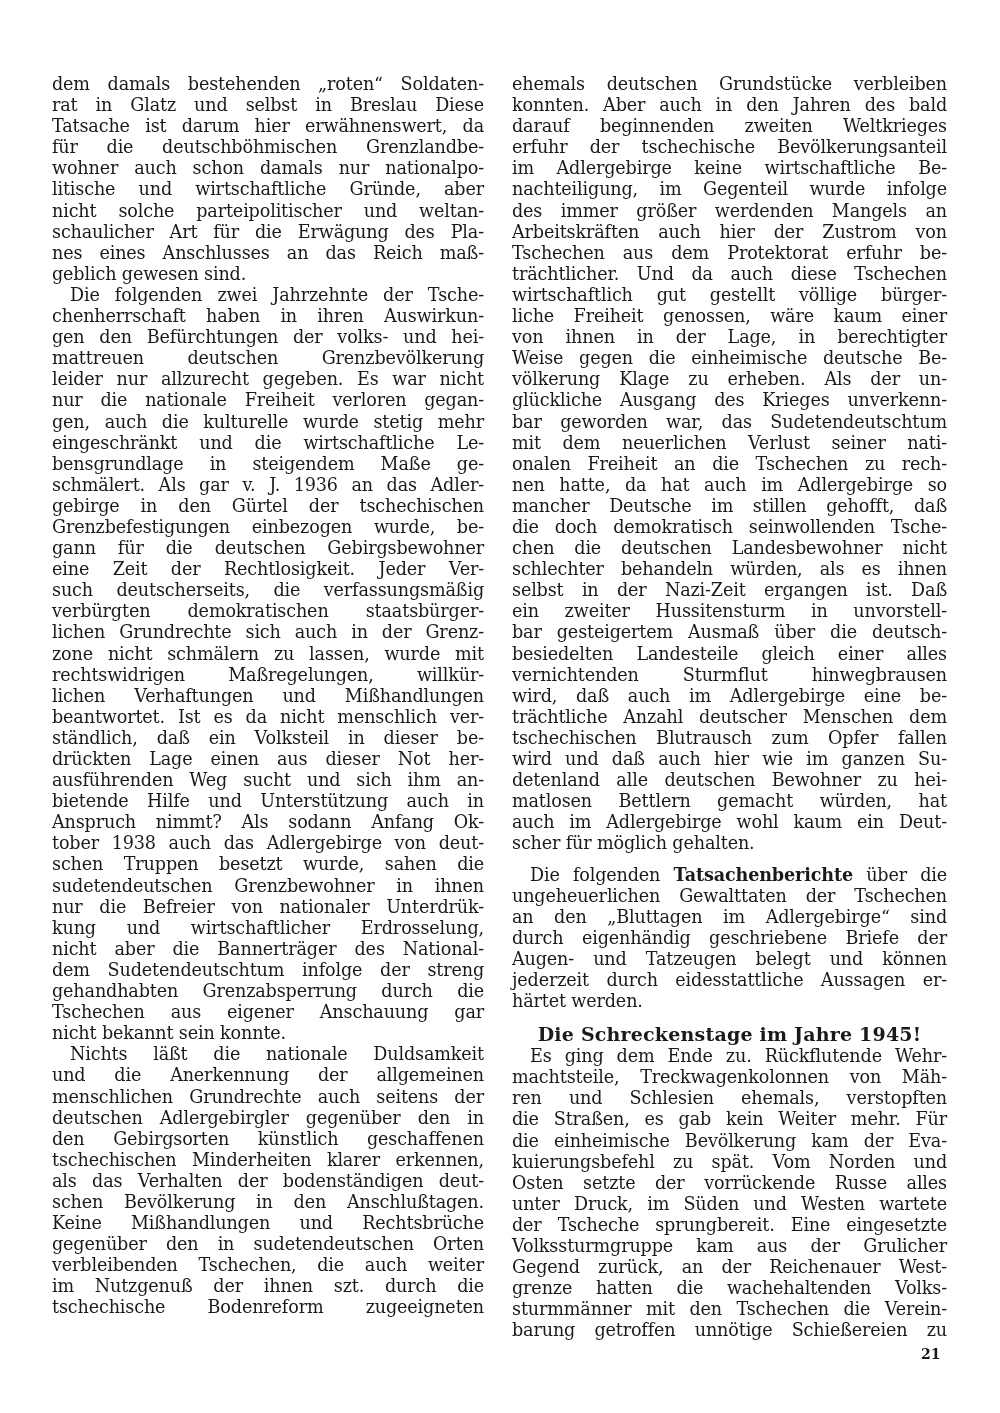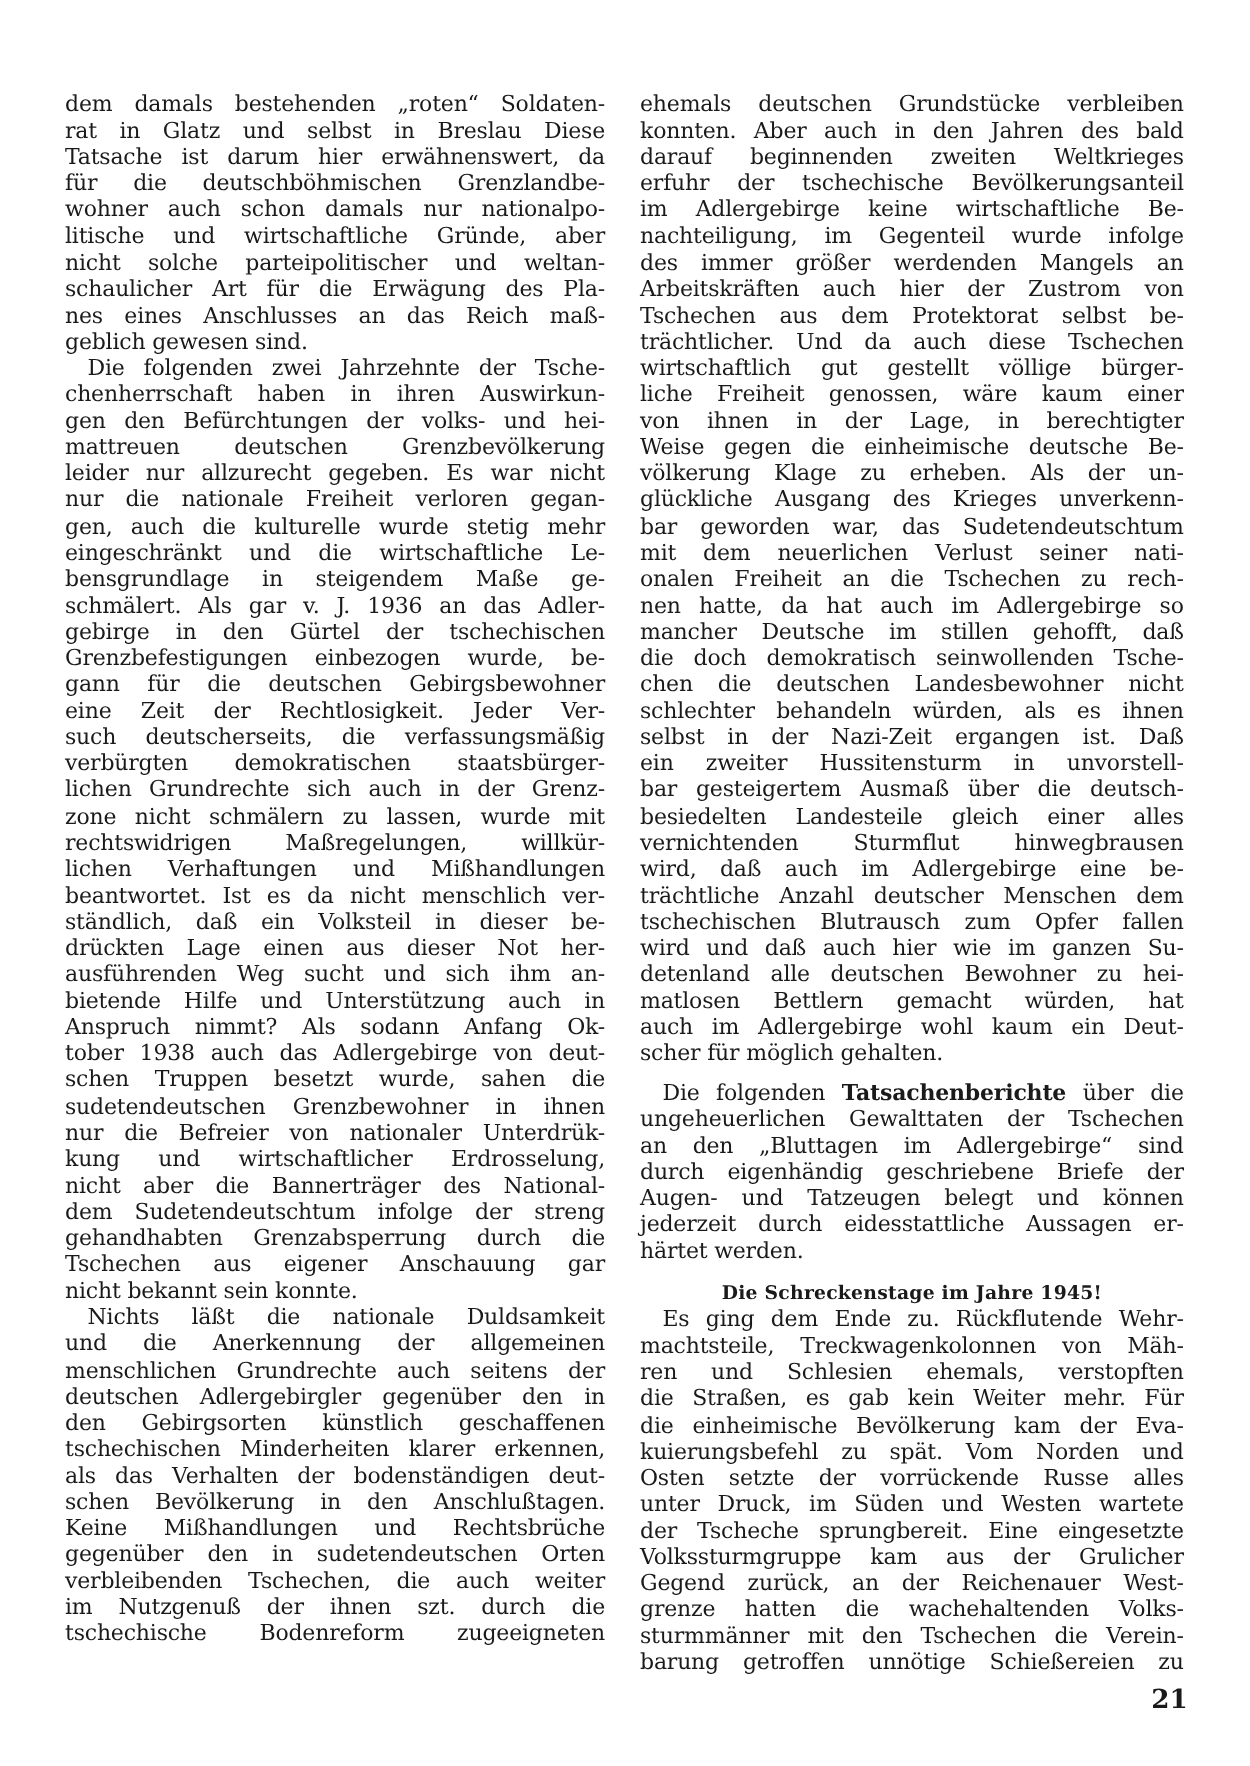--- a/index.html
+++ b/index.html
@@ -7,24 +7,24 @@
          font-family: "DejaVu Serif", "Liberation Serif", serif; color: #1a1a1a; }
   .col { position: absolute; top: 74px; width: 432px; }
   .col-left { left: 52px; }
   .col-right { left: 512px; width: 435px; }
   .line { display: block; height: 21.1px; line-height: 21.1px; font-size: 17.6px;
           text-align: justify; text-align-last: justify; white-space: nowrap; overflow: visible;
           letter-spacing: -0.15px; }
   .line.last { text-align-last: left; }
   .line.indent { padding-left: 18px; }
   .gap { display: block; height: 10px; }
-  .heading { display: block; height: 24px; line-height: 24px; font-size: 15px; font-weight: bold;
+  .heading { display: block; height: 24px; line-height: 24px; font-size: 19px; font-weight: bold;
              text-align: center; letter-spacing: 0.2px; }
   b { font-weight: bold; }
-  .page-number { position: absolute; left: 921px; top: 1346px; font-size: 21px; font-weight: bold; }
+  .page-number { position: absolute; left: 921px; top: 1346px; font-size: 14px; font-weight: bold; }
 </style>
 </head>
 <body>
 
 <div class="col col-left">
   <div id="lp0">
       <span class="line">dem damals bestehenden „roten“ Soldaten-</span>
       <span class="line">rat in Glatz und selbst in Breslau Diese</span>
       <span class="line">Tatsache ist darum hier erwähnenswert, da</span>
       <span class="line">für die deutschböhmischen Grenzlandbe-</span>
@@ -93,21 +93,21 @@
 <div class="col col-right">
   <div id="rp1">
       <span class="line">ehemals deutschen Grundstücke verbleiben</span>
       <span class="line">konnten. Aber auch in den Jahren des bald</span>
       <span class="line">darauf beginnenden zweiten Weltkrieges</span>
       <span class="line">erfuhr der tschechische Bevölkerungsanteil</span>
       <span class="line">im Adlergebirge keine wirtschaftliche Be-</span>
       <span class="line">nachteiligung, im Gegenteil wurde infolge</span>
       <span class="line">des immer größer werdenden Mangels an</span>
       <span class="line">Arbeitskräften auch hier der Zustrom von</span>
-      <span class="line">Tschechen aus dem Protektorat selbst be-</span>
+      <span class="line">Tschechen aus dem Protektorat erfuhr be-</span>
       <span class="line">trächtlicher. Und da auch diese Tschechen</span>
       <span class="line">wirtschaftlich gut gestellt völlige bürger-</span>
       <span class="line">liche Freiheit genossen, wäre kaum einer</span>
       <span class="line">von ihnen in der Lage, in berechtigter</span>
       <span class="line">Weise gegen die einheimische deutsche Be-</span>
       <span class="line">völkerung Klage zu erheben. Als der un-</span>
       <span class="line">glückliche Ausgang des Krieges unverkenn-</span>
       <span class="line">bar geworden war, das Sudetendeutschtum</span>
       <span class="line">mit dem neuerlichen Verlust seiner nati-</span>
       <span class="line">onalen Freiheit an die Tschechen zu rech-</span>

